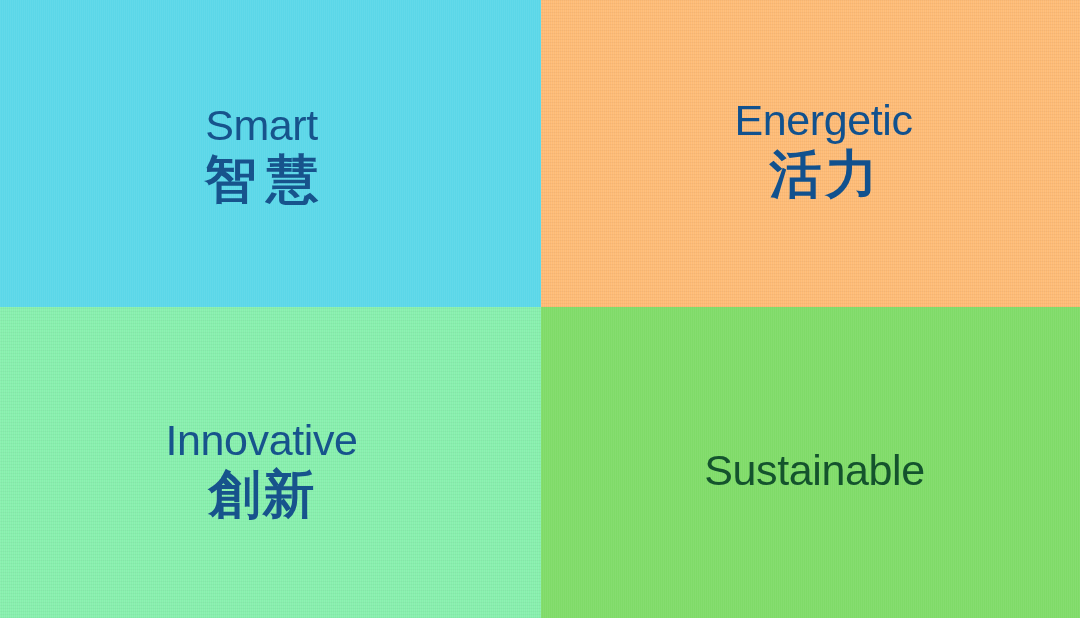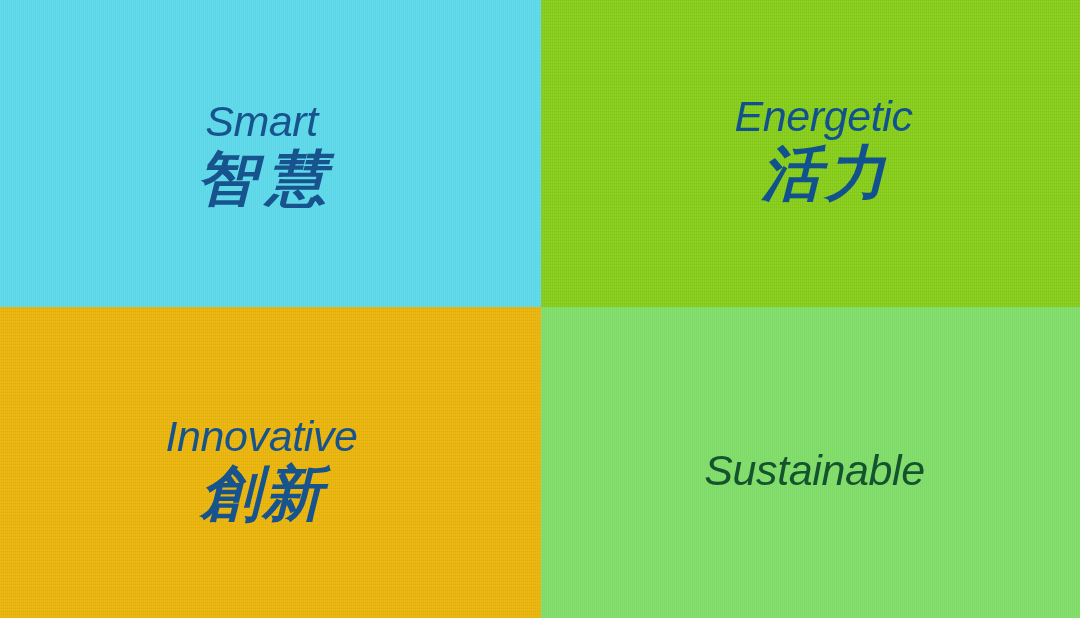--- a/index.html
+++ b/index.html
@@ -13,21 +13,20 @@
   }
 
   #board {
     position: relative;
     width: 1080px;
     height: 498px;
     display: grid;
     grid-template-columns: 541px 539px;
     grid-template-rows: 307px 311px;
     font-family: "Liberation Sans", "DejaVu Sans", sans-serif;
-    font-style: italic;
   }
 
   .quadrant {
     position: relative;
     display: flex;
     flex-direction: column;
     align-items: center;
     justify-content: center;
     overflow: hidden;
     box-sizing: border-box;
@@ -80,21 +79,21 @@
   .label-en {
     font-size: 43px;
     font-weight: 400;
     letter-spacing: -0.4px;
     white-space: nowrap;
     margin: 0;
     padding: 0;
   }
 
   .label-zh {
-    font-size: 60px;
+    font-size: 52px;
     font-weight: 700;
     letter-spacing: 2px;
     white-space: nowrap;
     margin-top: 6px;
     padding: 0;
   }
 
   
   #q-smart .stack        { transform: translate(-9px, 1px); }
   #q-energetic .stack    { transform: translate(13px, -4px); }
@@ -111,28 +110,28 @@
 
 <div id="board">
 
   <section class="quadrant textured-soft" id="q-smart" style="background-color: rgb(91, 215, 232); color: rgb(23, 83, 140);">
     <div class="stack">
       <div class="label-en">Smart</div>
       <div class="label-zh">智慧</div>
     </div>
   </section>
 
-  <section class="quadrant textured" id="q-energetic" style="background-color: #84cc16; color: rgb(17, 81, 142);">
+  <section class="quadrant textured" id="q-energetic" style="background-color: #fdba74; color: rgb(17, 81, 142);">
     <div class="stack">
       <div class="label-en">Energetic</div>
       <div class="label-zh">活力</div>
     </div>
   </section>
 
-  <section class="quadrant textured" id="q-innovative" style="background-color: #eab308; color: rgb(23, 83, 140);">
+  <section class="quadrant textured" id="q-innovative" style="background-color: #86efac; color: rgb(23, 83, 140);">
     <div class="stack">
       <div class="label-en">Innovative</div>
       <div class="label-zh">創新</div>
     </div>
   </section>
 
   <section class="quadrant textured-soft" id="q-sustainable" style="background-color: rgb(127, 219, 104); color: #14532d;">
     <div class="stack">
       <div class="label-en">Sustainable</div>
     </div>

